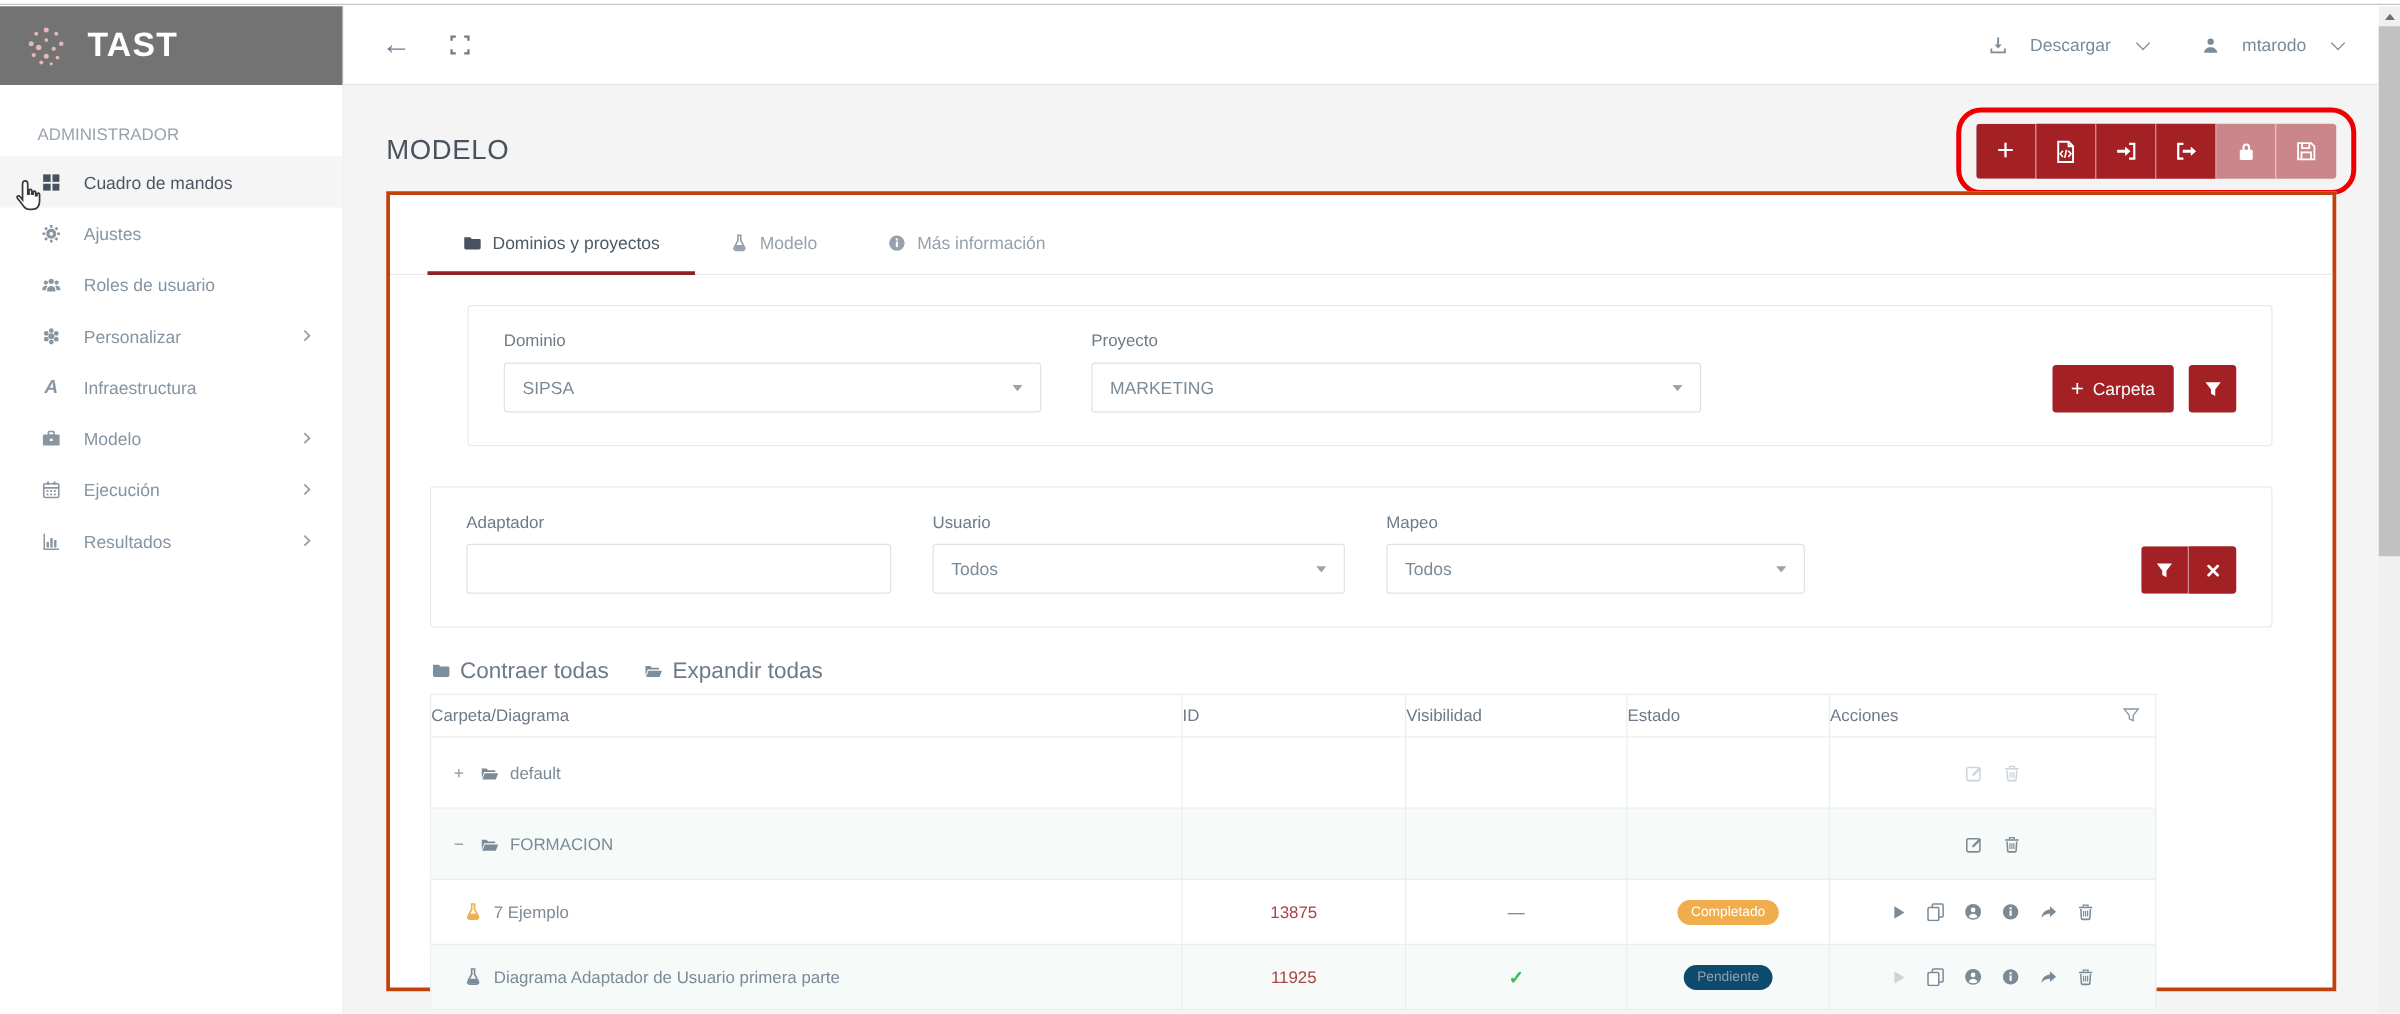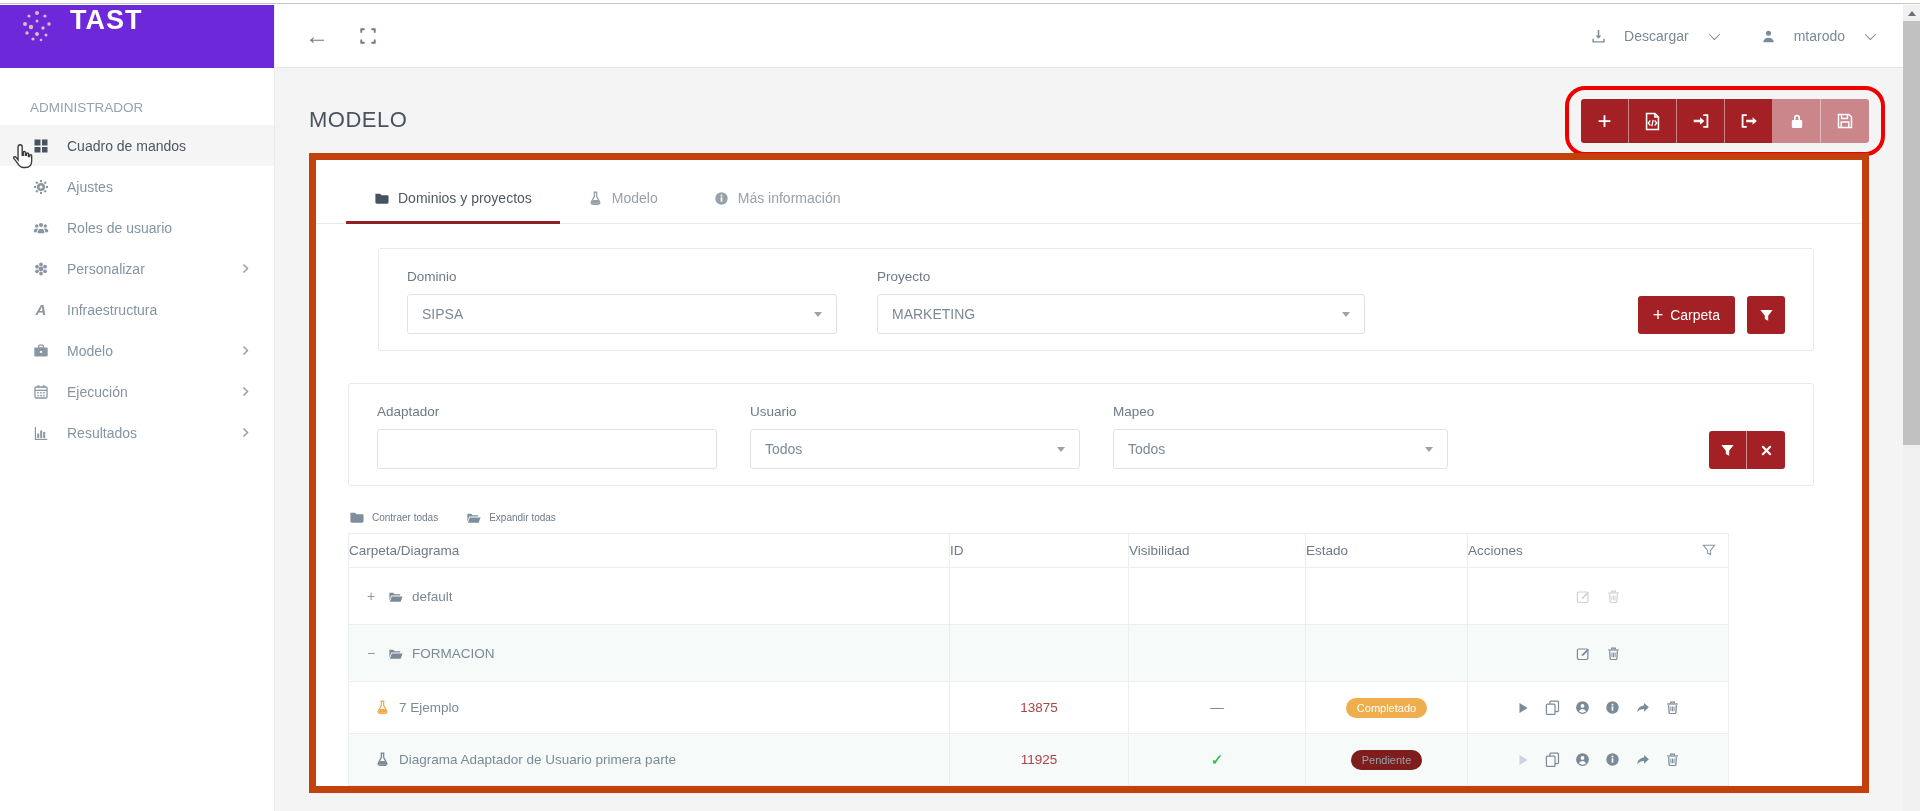--- a/index.html
+++ b/index.html
@@ -3,21 +3,21 @@
 <meta charset="utf-8">
 <style>
   * { box-sizing: border-box; margin: 0; padding: 0; }
   html,body { width:1920px; height:811px; overflow:hidden; font-family:"Liberation Sans", sans-serif; background:#fff; }
   #stage { position:relative; width:1920px; height:811px; overflow:hidden; }
   .top-edge { position:absolute; top:0; left:0; right:0; height:4px; background:#fff; border-bottom:1px solid #c6c6c6; z-index:60; }
   #app { position:absolute; top:5px; left:0; right:0; bottom:0; display:flex; }
 
   
   .sidebar { width:275px; min-width:275px; background:#fff; border-right:1px solid #ececec; position:relative; }
-  .sidebar-header { height:63px; background:#6d28d9; display:flex; padding-left:16px; }
+  .sidebar-header { height:63px; background:#737373; display:flex; align-items:center; padding-left:16px; }
   .brand-text { color:#fff; font-size:27px; font-weight:bold; letter-spacing:1px; margin-left:12px; }
   .section-label { padding:32px 0 10px 30px; color:#98a2ac; font-size:13.5px; }
   .menu { list-style:none; }
   .menu-item { height:41px; display:flex; align-items:center; padding:0 22px 0 30px; color:#8494a2; font-size:14px; cursor:pointer; }
   .menu-item.active { background:#f5f5f5; color:#4c5662; }
   .mi-icon { width:22px; margin-right:15px; display:flex; justify-content:center; align-items:center; color:#8a97a3; }
   .menu-item.active .mi-icon { color:#46525e; }
   .mi-chev { margin-left:auto; color:#93a0ac; display:flex; }
   .letter-icon { font-weight:bold; font-style:italic; font-size:15px; }
   .cursor-hand { position:absolute; left:10px; top:138px; z-index:70; }
@@ -38,44 +38,44 @@
   .page-title { margin-top:13px; font-size:22px; color:#4a5260; font-weight:500; letter-spacing:.5px; }
 
   .toolbar-ring { position:absolute; top:18px; right:18px; border:4px solid #ee0000; border-radius:20px; padding:9px 12px; }
   .toolbar { display:flex; }
   .tb-btn { width:48px; height:44px; background:#a32025; color:#fff; display:flex; align-items:center; justify-content:center; border-right:1px solid rgba(255,255,255,.45); cursor:pointer; }
   .tb-btn:first-child { border-radius:3px 0 0 3px; }
   .tb-btn:last-child { border-radius:0 3px 3px 0; border-right:none; }
   .tb-btn.disabled { background:#ca868b; cursor:default; }
   .tb-btn .plus-glyph { font-size:24px; font-weight:400; line-height:1; }
 
-  .card { background:#fff; border:7px solid #c2410c; margin-top:20px; height:640px; position:relative; }
+  .card { background:#fff; border:3px solid #c2410c; margin-top:20px; height:640px; position:relative; }
   .tabs { display:flex; padding:20px 30px 0 30px; border-bottom:1px solid #e7eaec; }
   .tab { display:flex; align-items:center; gap:9px; padding:10px 28px 15px 28px; font-size:14px; color:#97a1ab; border-bottom:3px solid transparent; margin-bottom:-1px; cursor:pointer; }
   .tab.active { color:#4f5962; border-bottom-color:#8f2024; }
   .tab.active .t-icon { color:#46525e; }
   .t-icon { display:flex; color:#97a1ab; }
 
-  .filter-box { border:1px solid #e7eaec; border-radius:3px; padding:20px 28px 16px 28px; display:flex; align-items:flex-end; }
+  .filter-box { border:1px solid #e7eaec; border-radius:3px; padding:20px 28px 26px 28px; display:flex; align-items:flex-end; }
   .fb1 { margin:24px 48px 0 62px; }
   .fb2 { margin:32px 48px 0 32px; }
   .fgroup { display:flex; flex-direction:column; }
   .flabel { font-size:13.5px; color:#6d7a87; margin-bottom:10px; }
   .select { height:40px; border:1px solid #dfe3e6; border-radius:3px; background:#fff; display:flex; align-items:center; justify-content:space-between; padding:0 14px; color:#7b8a97; font-size:14px; cursor:pointer; }
   .sel-caret { width:0; height:0; border-left:4.5px solid transparent; border-right:4.5px solid transparent; border-top:5px solid #9aa4ad; }
   .text-input { height:40px; border:1px solid #dfe3e6; border-radius:3px; padding:0 14px; font-size:14px; color:#5a6673; width:100%; outline:none; font-family:"Liberation Sans", sans-serif; }
   .btn-red { background:#a32025; color:#fff; border:none; height:38px; border-radius:3px; padding:0 15px; font-size:14px; display:flex; align-items:center; gap:7px; cursor:pointer; font-family:"Liberation Sans", sans-serif; }
   .btn-icon { width:38px; padding:0; justify-content:center; }
   .btn-group { display:flex; }
   .btn-group .btn-red { border-radius:0; border-right:1px solid rgba(255,255,255,.5); }
   .btn-group .btn-red:first-child { border-radius:3px 0 0 3px; }
   .btn-group .btn-red:last-child { border-radius:0 3px 3px 0; border-right:none; }
 
   .tree-controls { display:flex; gap:28px; margin:24px 0 8px 33px; }
-  .tree-link { display:flex; align-items:center; gap:8px; font-size:10px; color:#6d7a87; cursor:pointer; }
+  .tree-link { display:flex; align-items:center; gap:8px; font-size:18px; color:#6d7a87; cursor:pointer; }
   .tree-link .t-icon { color:#7d8f9d; }
 
   table.grid { border-collapse:collapse; margin-left:32px; width:1380px; background:#fff; table-layout:fixed; }
   .grid th, .grid td { border:1px solid #ebeef0; font-weight:normal; }
   .grid th { height:34px; text-align:left; font-size:13.5px; color:#6d7a87; position:relative; }
   .grid col.c-name { width:601px; } .grid col.c-id { width:179px; } .grid col.c-vis { width:177px; }
   .grid col.c-est { width:162px; } .grid col.c-act { width:261px; }
   .grid tbody tr:nth-child(even) { background:#f6faf8; }
   .row-folder td { height:57px; }
   .row-diagram td { height:52px; }
@@ -83,21 +83,21 @@
   .name-inner { display:flex; align-items:center; gap:9px; }
   .indent-diag { padding-left:26px; }
   .toggle-glyph { color:#8a97a3; font-size:14px; width:12px; display:inline-block; cursor:pointer; }
   .tree-name { cursor:pointer; }
   .cell-center { text-align:center; font-size:13.5px; }
   .id-val { color:#a94442; }
   .vis-check { color:#3dbd5a; font-size:15px; font-weight:bold; }
   .vis-dash { color:#6d7a87; }
   .badge { display:inline-block; padding:4px 11px; border-radius:11px; font-size:11px; }
   .badge-warn { background:#f0ad4e; color:#fff; }
-  .badge-muted { background:#7f1d1d; color:#95a0aa; }
+  .badge-muted { background:#0c4a6e; color:#95a0aa; }
   .actions-wrap { display:flex; justify-content:center; align-items:center; gap:15px; color:#7b8a97; }
   .act { display:flex; cursor:pointer; color:#7b8a97; }
   .act.disabled { color:#ccd4da; cursor:default; }
   .hdr-funnel { position:absolute; right:12px; top:9px; color:#8a97a3; display:flex; cursor:pointer; }
 
   .icn { display:inline-flex; }
   .icn svg { display:block; }
   .flask-orange { color:#f0ad4e; }
   .flask-gray { color:#7b8a97; }
 

